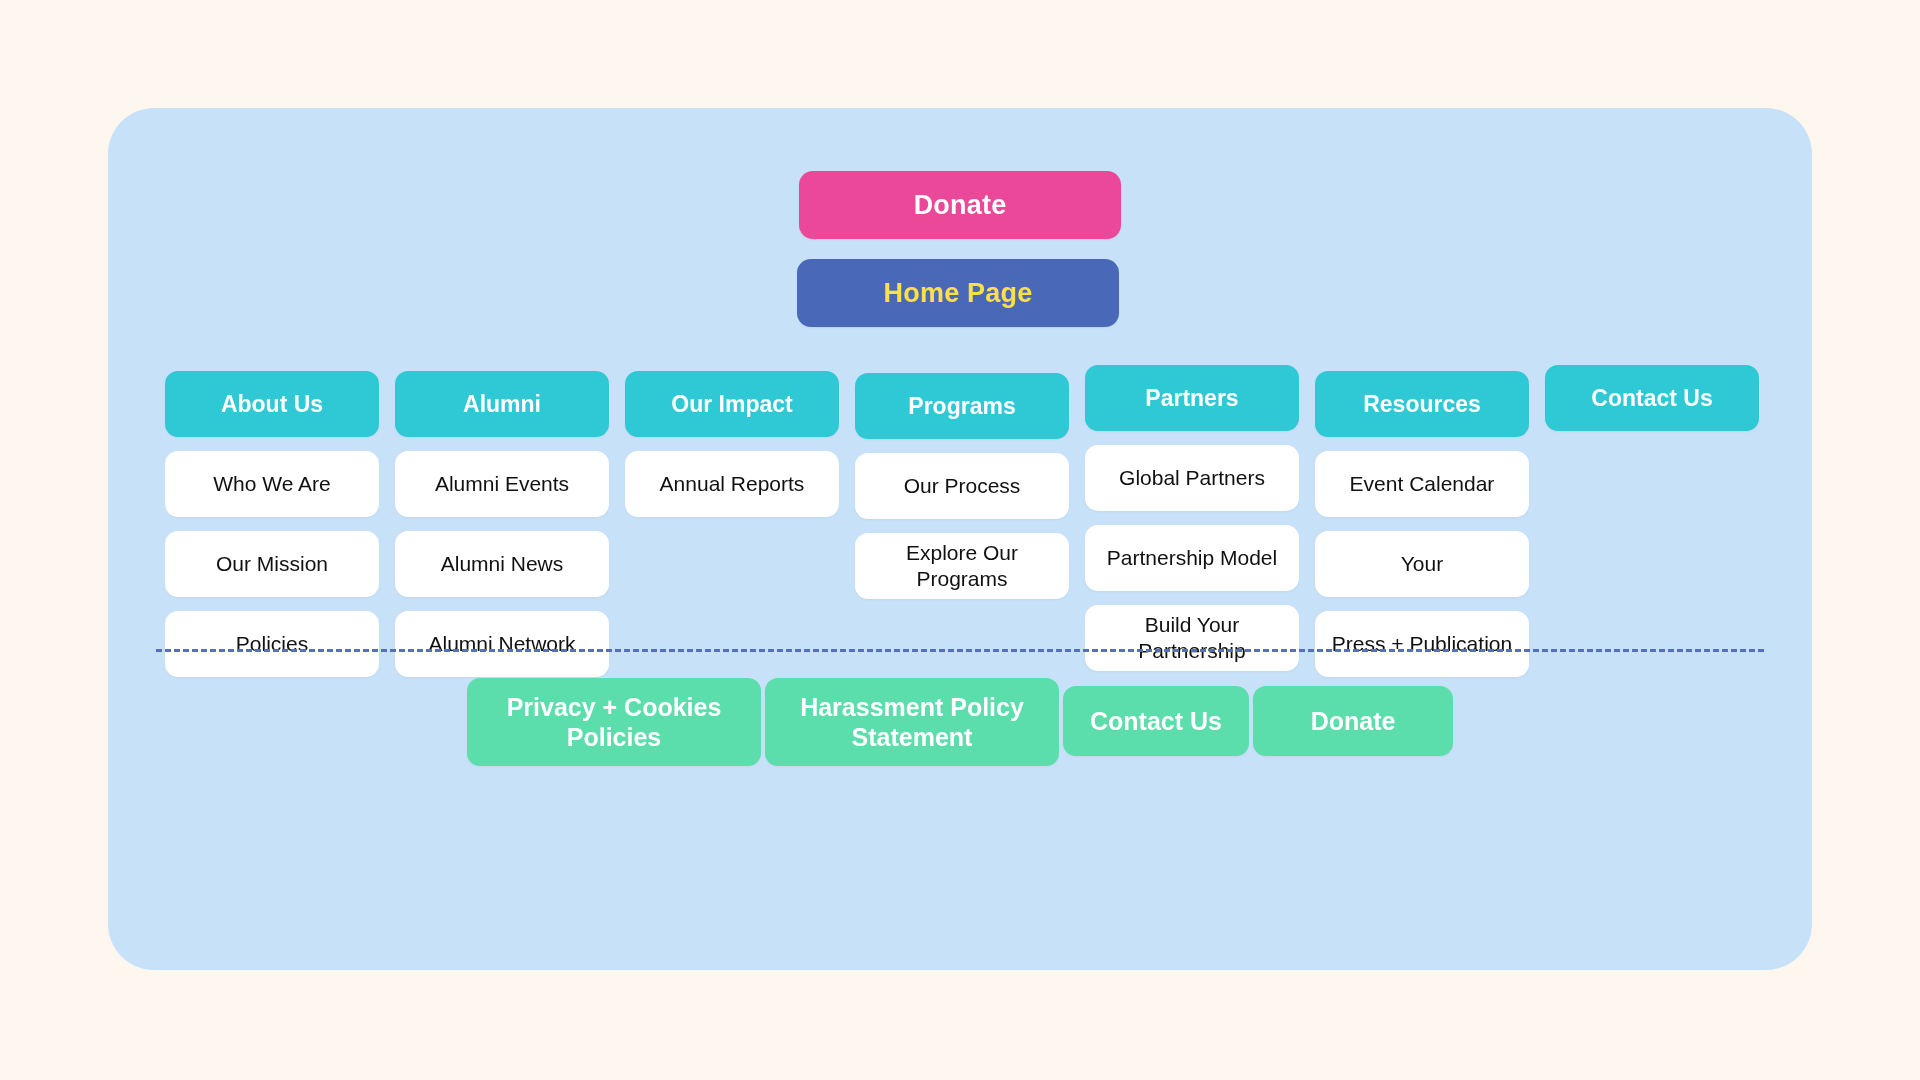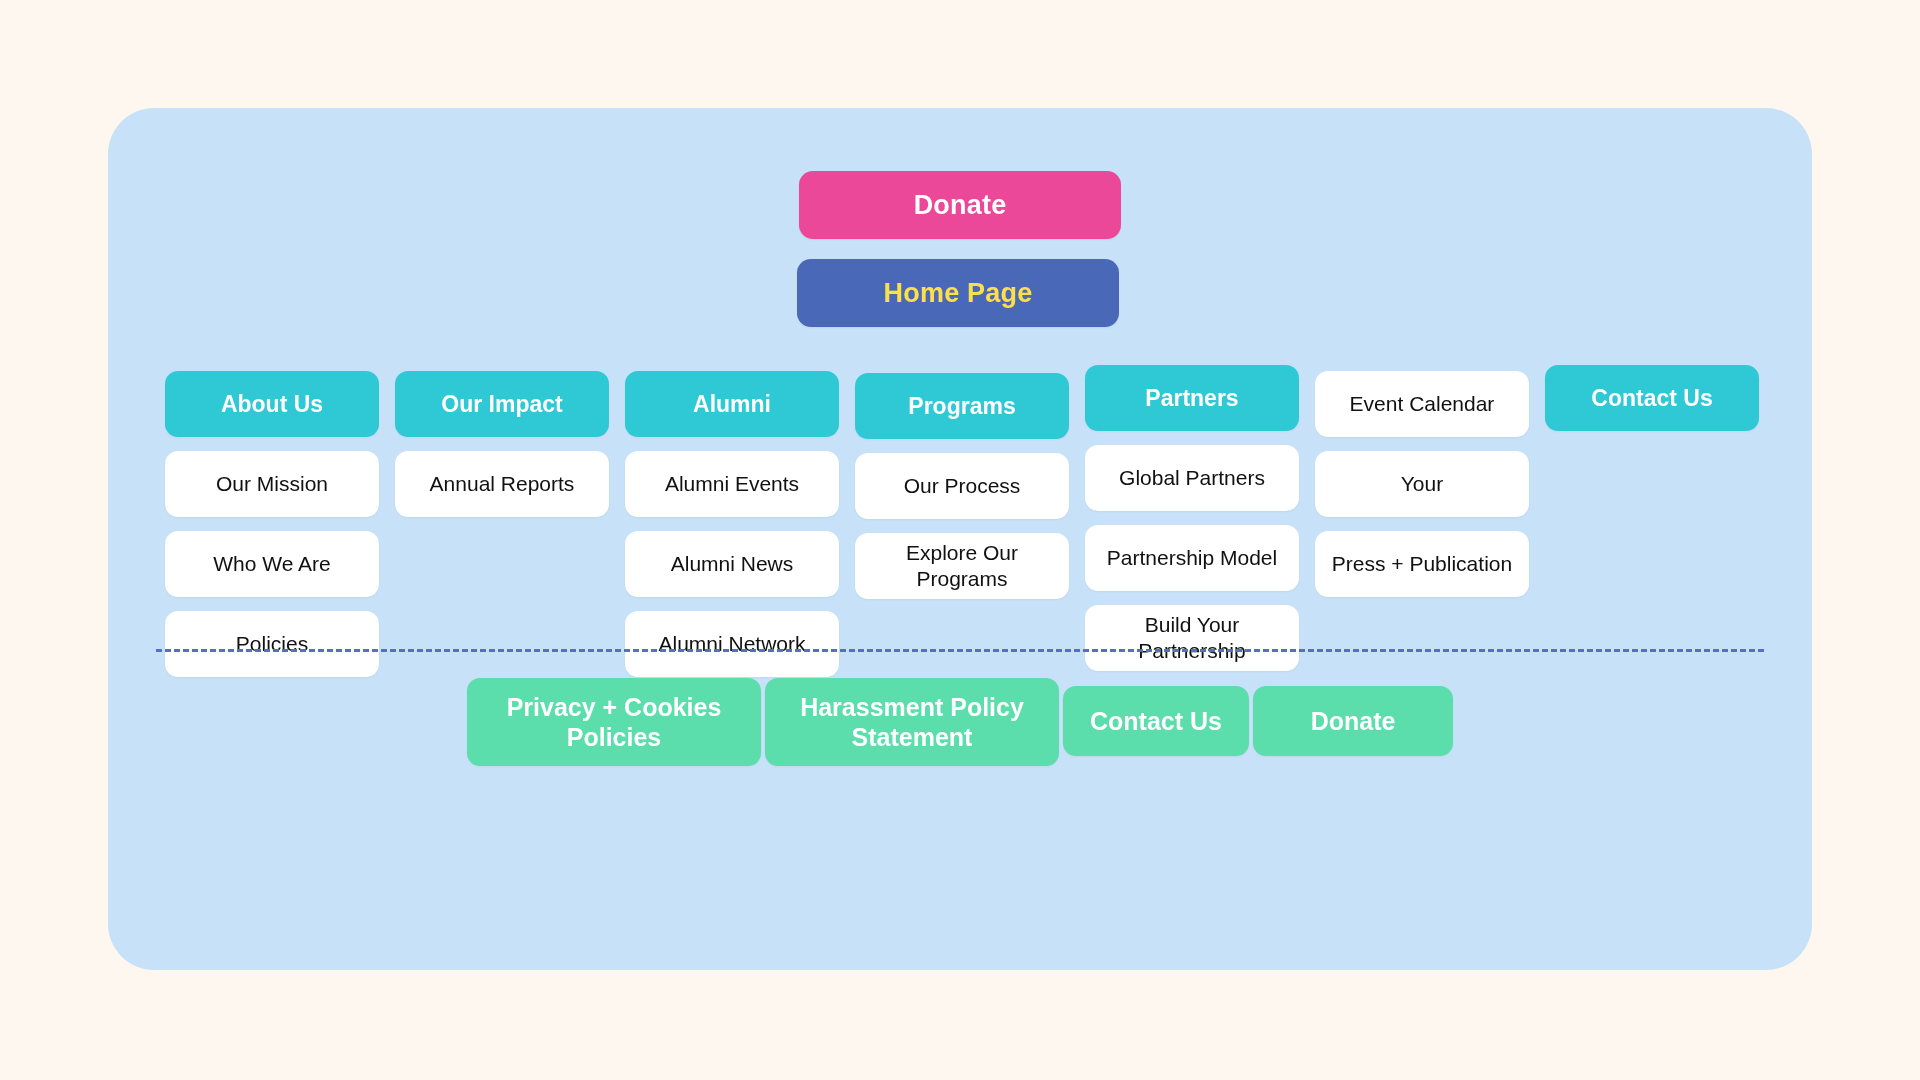--- a/index.html
+++ b/index.html
@@ -185,54 +185,55 @@
 
   <div class="top-stack">
     <button class="btn-donate-top">Donate</button>
     <button class="btn-home">Home Page</button>
   </div>
 
   <div class="columns">
 
     <div class="column">
       <button class="cat-btn">About Us</button>
+      <div class="sub-card">Who We Are</div>
       <div class="sub-card">Our Mission</div>
-      <div class="sub-card">Who We Are</div>
       <div class="sub-card">Policies</div>
+    </div>
+
+    <div class="column">
+      <button class="cat-btn">Alumni</button>
+      <div class="sub-card">Alumni Events</div>
+      <div class="sub-card">Alumni News</div>
+      <div class="sub-card">Alumni Network</div>
     </div>
 
     <div class="column">
       <button class="cat-btn">Our Impact</button>
       <div class="sub-card">Annual Reports</div>
       <div class="sub-spacer"></div>
       <div class="sub-spacer"></div>
-    </div>
-
-    <div class="column">
-      <button class="cat-btn">Alumni</button>
-      <div class="sub-card">Alumni Events</div>
-      <div class="sub-card">Alumni News</div>
-      <div class="sub-card">Alumni Network</div>
     </div>
 
     <div class="column col-offset-down">
       <button class="cat-btn">Programs</button>
       <div class="sub-card">Our Process</div>
       <div class="sub-card">Explore Our Programs</div>
       <div class="sub-spacer"></div>
     </div>
 
     <div class="column col-offset-up">
       <button class="cat-btn">Partners</button>
       <div class="sub-card">Global Partners</div>
       <div class="sub-card">Partnership Model</div>
       <div class="sub-card">Build Your Partnership</div>
     </div>
 
     <div class="column">
+      <button class="cat-btn">Resources</button>
       <div class="sub-card">Event Calendar</div>
       <div class="sub-card">Your</div>
       <div class="sub-card">Press + Publication</div>
     </div>
 
     <div class="column col-offset-up">
       <button class="cat-btn">Contact Us</button>
     </div>
 
   </div>

